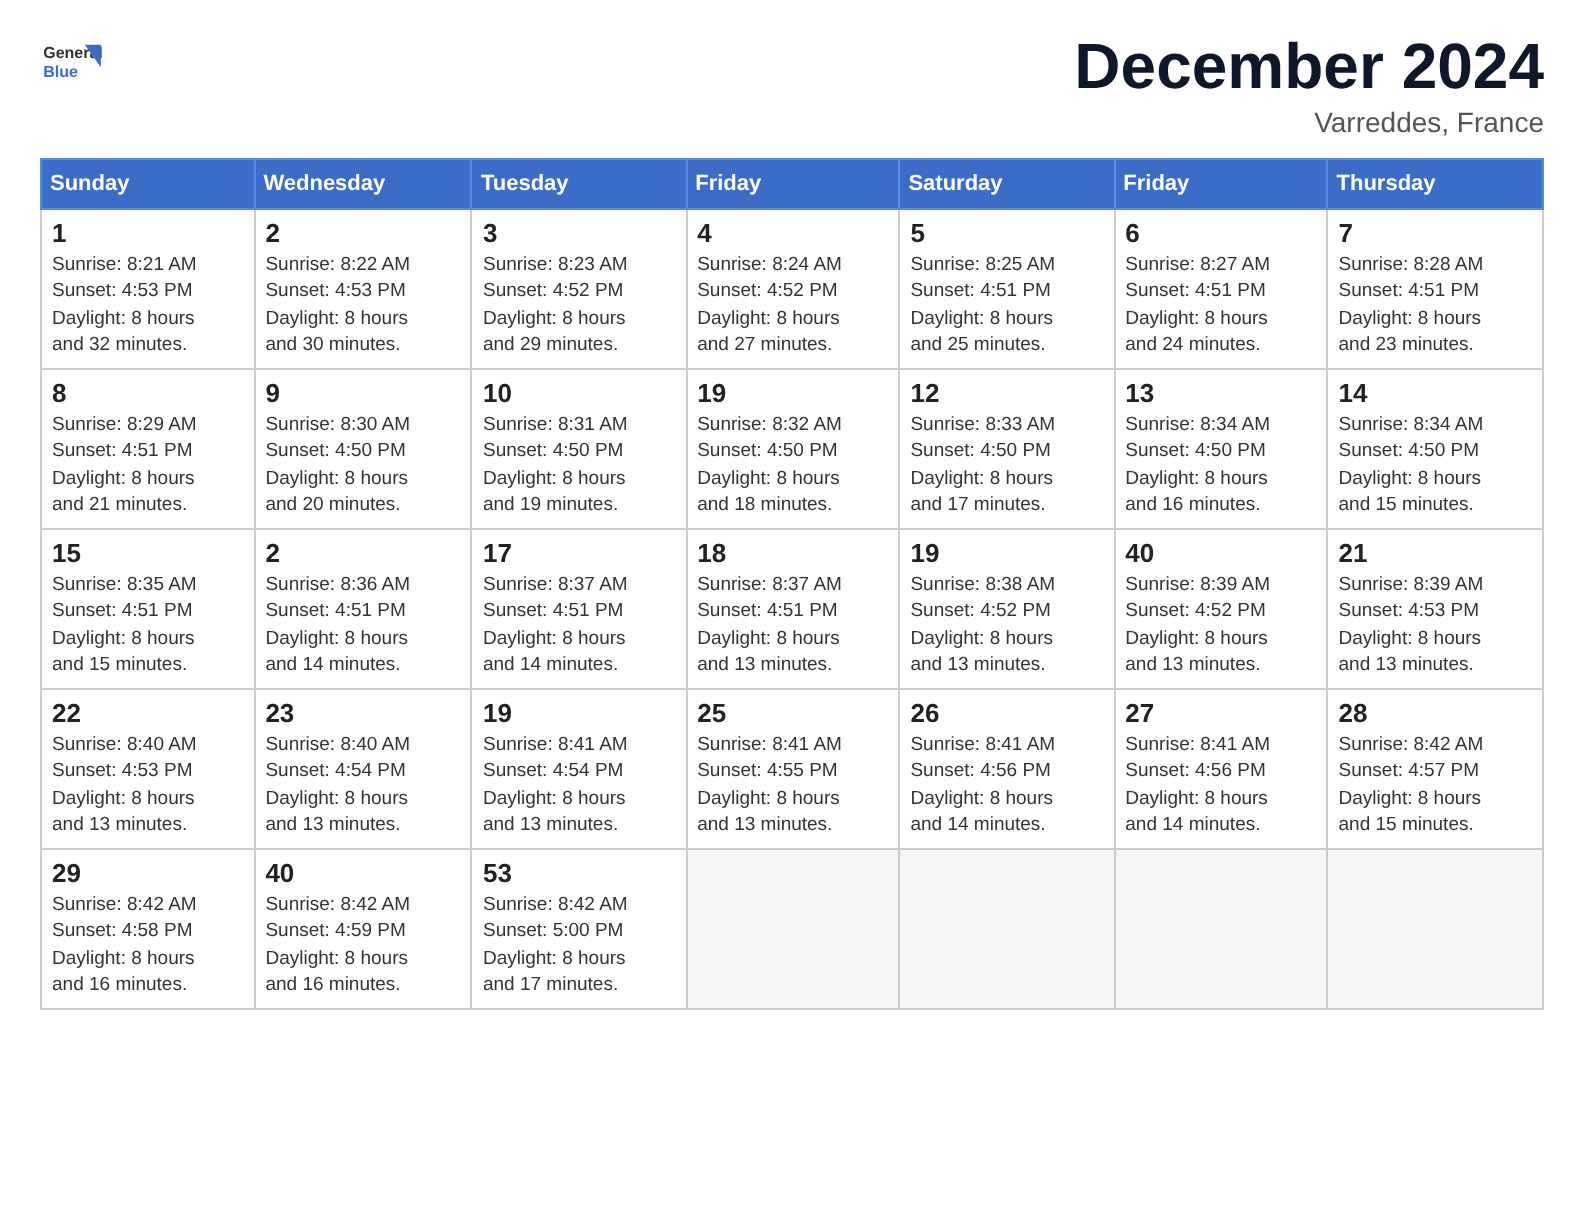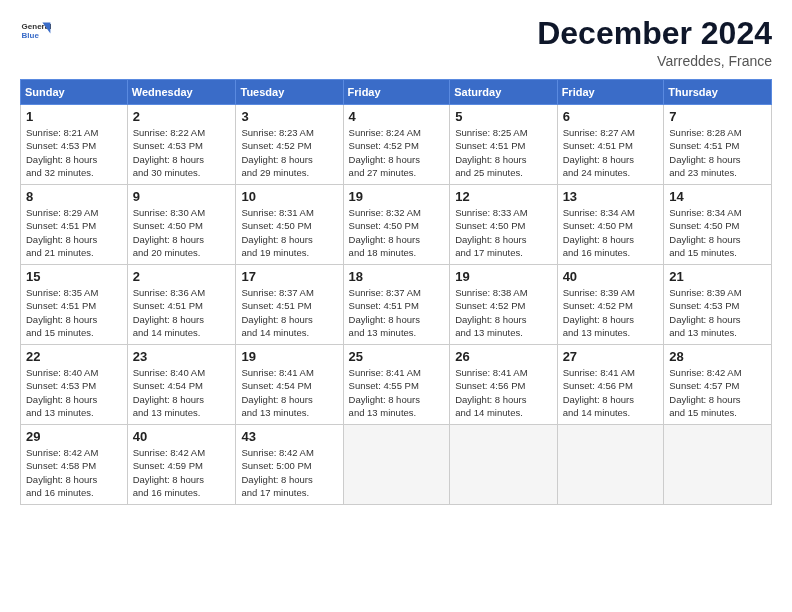--- a/index.html
+++ b/index.html
@@ -358,21 +358,21 @@
           </td>
           <td>
             <span class="day-num">40</span>
         <div class="day-info">
           Sunrise: 8:42 AM<br>
           Sunset: 4:59 PM<br>
           Daylight: 8 hours<br>and 16 minutes.
         </div>
           </td>
           <td>
-            <span class="day-num">43</span>
+            <span class="day-num">53</span>
         <div class="day-info">
           Sunrise: 8:42 AM<br>
           Sunset: 5:00 PM<br>
           Daylight: 8 hours<br>and 17 minutes.
         </div>
           </td>
           <td class="empty"></td>
           <td class="empty"></td>
           <td class="empty"></td>
           <td class="empty"></td>

